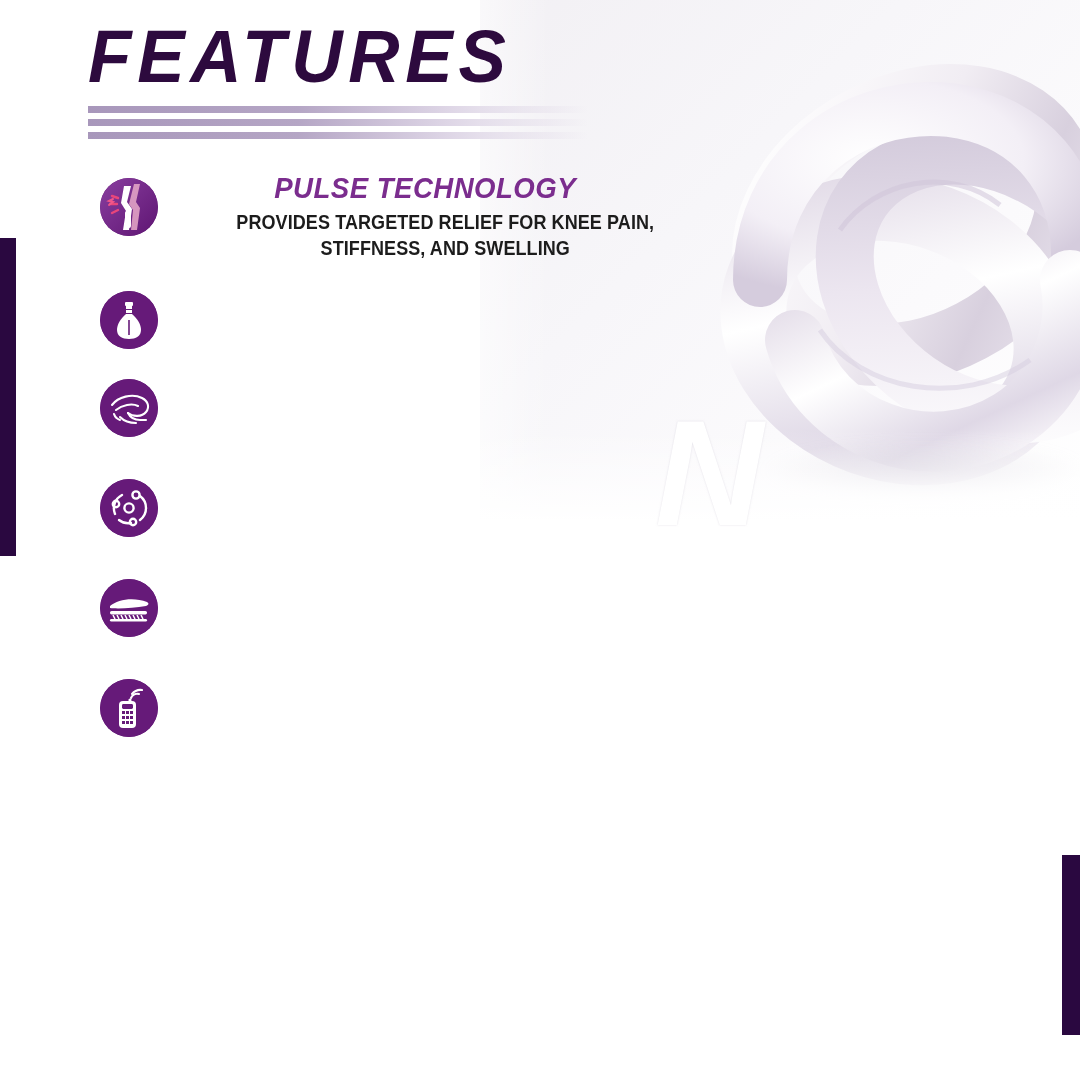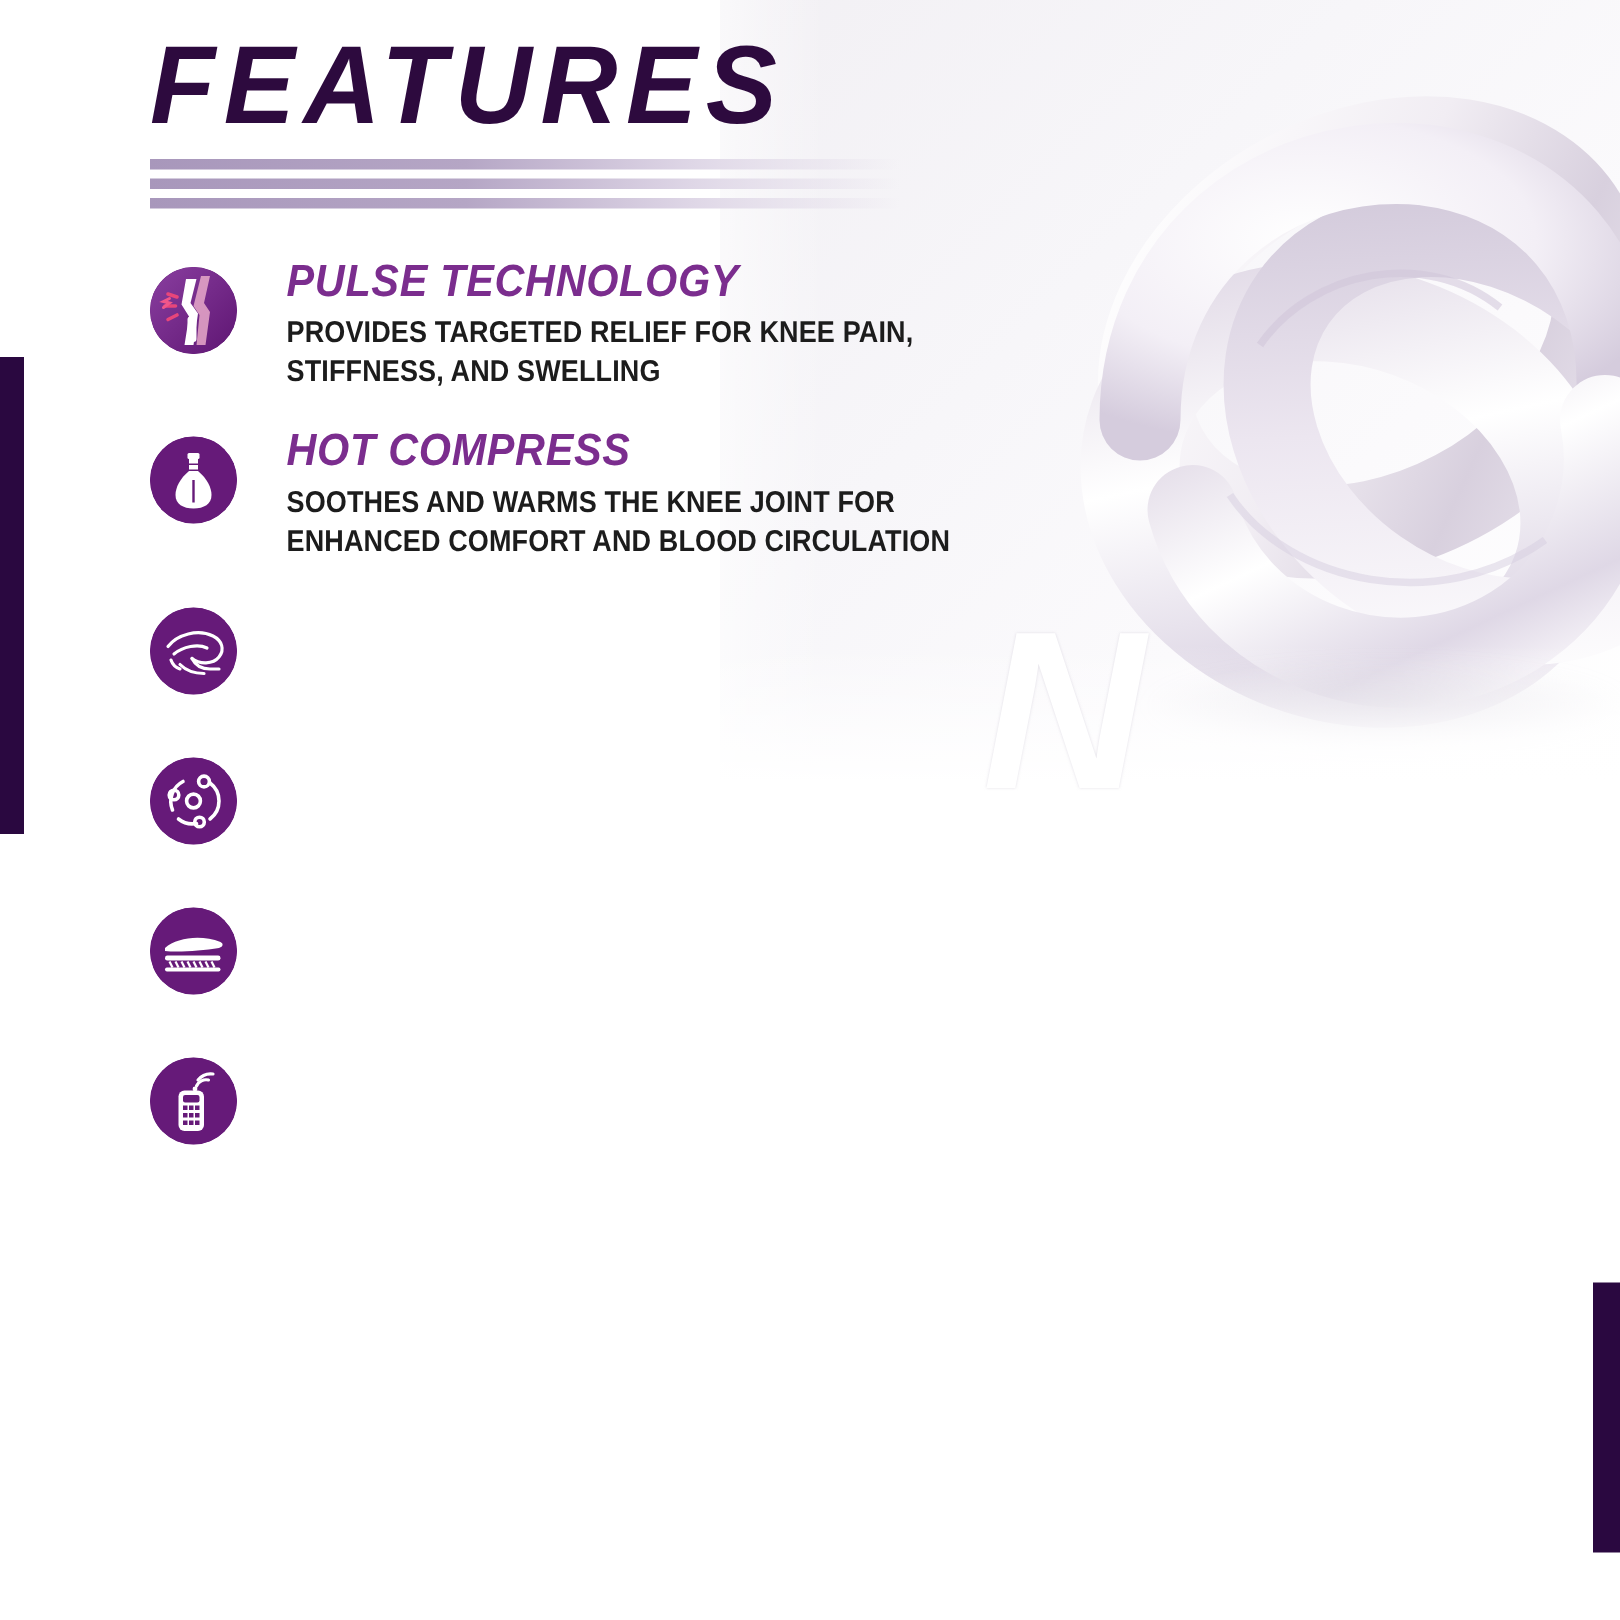--- a/index.html
+++ b/index.html
@@ -55,21 +55,21 @@
   #accent-bar-left{
     position:absolute; left:0; top:238px; width:16px; height:318px;
     background:#2a0840;
   }
   #accent-bar-right{
     position:absolute; right:0; top:855px; width:18px; height:180px;
     background:#2a0840;
   }
 
   
-  #header{ position:absolute; left:100px; top:22px; width:520px; }
+  #header{ position:absolute; left:88px; top:22px; width:520px; }
   #page-title{
     font-size:74px; line-height:.95; font-weight:900; font-style:italic;
     color:#2d0a3e; letter-spacing:6px;
     font-family:"Liberation Sans", sans-serif;
     transform:scaleX(.96); transform-origin:left center;
     white-space:nowrap;
   }
   #title-rules{ margin-top:14px; width:500px; }
   .rule{
     height:7px; margin-bottom:6px;
@@ -82,21 +82,21 @@
   .feature{
     display:flex; align-items:flex-start; gap:0;
     margin-bottom:24px;
   }
   .feature-icon{
     flex:0 0 58px; width:58px; height:58px; border-radius:50%;
     background:#661a79; position:relative; overflow:hidden;
     margin-top:6px;
   }
   .feature-icon svg{ position:absolute; inset:0; width:100%; height:100%; }
-  .feature-body{ margin-left:33px; flex:1 1 auto; }
+  .feature-body{ margin-left:33px; flex:1 1 auto;text-align:center; }
   .feature-title{
     font-size:30px; font-weight:900; font-style:italic;
     color:#7b2d8e; letter-spacing:.5px; line-height:1.05;
     font-family:"Liberation Sans", sans-serif;
     transform:scaleX(.92); transform-origin:left center;
     white-space:nowrap; margin-bottom:5px;
   }
   .feature-desc{
     font-size:20px; font-weight:700; color:#1c1c1c;
     line-height:1.32; letter-spacing:.1px;
@@ -209,27 +209,20 @@
     <div class="feature-icon">
       <svg viewBox="0 0 58 58">
         <circle cx="29" cy="29" r="29" fill="#661a79"></circle>
         <rect x="25" y="11" width="8" height="4" rx="1" fill="#ffffff"></rect>
         <rect x="26" y="15" width="6" height="3" fill="#ffffff"></rect>
         <rect x="26" y="19" width="6" height="3" fill="#ffffff"></rect>
         <path d="M26 23 C 20 28, 17 34, 17 39 C 17 45, 22 48, 29 48 C 36 48, 41 45, 41 39 C 41 34, 38 28, 32 23 Z" fill="#ffffff"></path>
         <path d="M29 29 L29 44" stroke="#661a79" stroke-width="1.6"></path>
       </svg>
     </div>
-    <div class="feature-body">
-      <div class="feature-title">HOT COMPRESS</div>
-      <div class="feature-desc">
-        <span>SOOTHES AND WARMS THE KNEE JOINT FOR</span>
-        <span>ENHANCED COMFORT AND BLOOD CIRCULATION</span>
-      </div>
-    </div>
   </div>
 
   <div class="feature gap-lg">
     <div class="feature-icon">
       <svg viewBox="0 0 58 58">
         <circle cx="29" cy="29" r="29" fill="#661a79"></circle>
         <g fill="none" stroke="#ffffff" stroke-width="2.1" stroke-linecap="round" stroke-linejoin="round">
           <path d="M12 26 C 18 18, 32 14, 42 19 C 48 22, 50 28, 46 33 C 42 38, 33 38, 28 34"></path>
           <path d="M16 31 C 22 26, 32 24, 38 27"></path>
           <path d="M28 34 C 30 38, 34 41, 40 41 L 46 41"></path>

